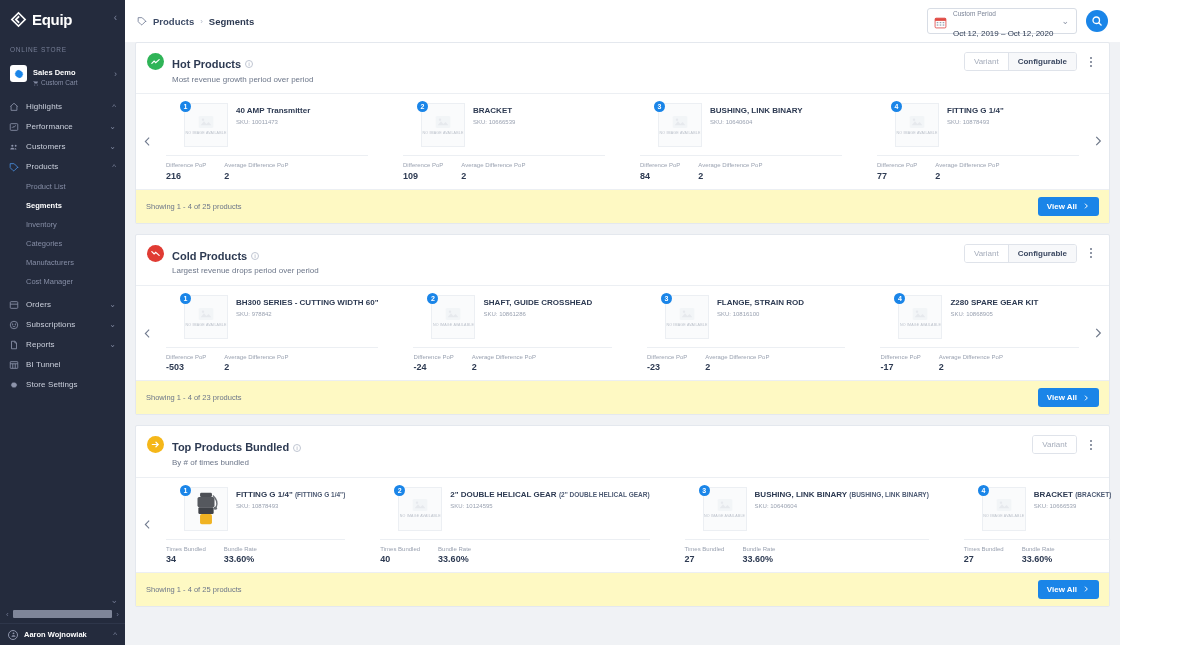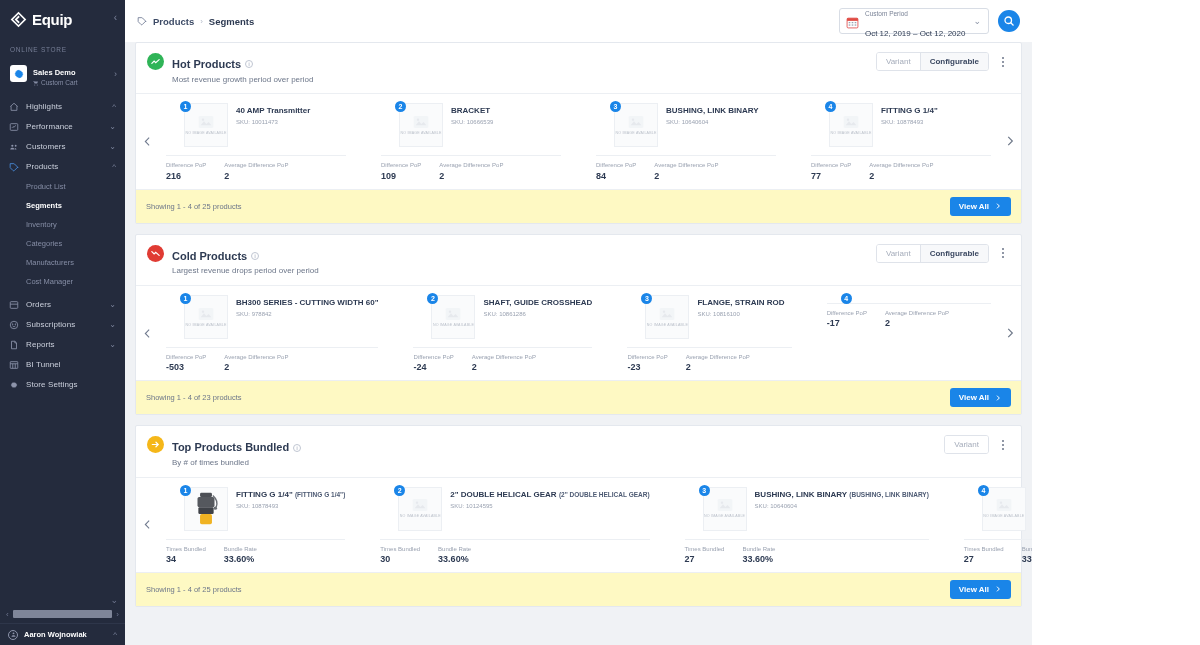--- a/index.html
+++ b/index.html
@@ -2,21 +2,21 @@
 <html><head>
 <meta charset="utf-8">
 <style>
   * { box-sizing: border-box; margin: 0; padding: 0; }
   html, body {
     width: 1200px; height: 645px;
     font-family: "Liberation Sans", sans-serif;
     background: #ffffff;
     overflow: hidden;
   }
-  .app { display: flex; width: 1032px; height: 645px; }
+  .app { display: flex; width: 1120px; height: 645px; }
 
   
   .sidebar {
     width: 125px; height: 645px;
     background: #242b3d;
     color: #c7cbd6;
     position: relative;
     flex: 0 0 125px;
     display: flex; flex-direction: column;
   }
@@ -695,20 +695,34 @@
                     <div class="mvalue">-23</div>
                   </span>
                   <span class="metric">
                     <div class="mlabel">Average Difference PoP</div>
                     <div class="mvalue">2</div>
                   </span>
                 </div>
               </div>
               <div class="prod-cell">
                 <span class="rank">4</span>
+                <div class="prod-top">
+                  <span class="thumb">
+                    <span class="ph-ico"><svg viewBox="0 0 24 20" width="16" height="14" fill="#ccd2db">
+                        <rect x="1" y="1" width="22" height="18" rx="2" fill="#e6eaf0"></rect>
+                        <path d="M4 15l5-6 3.5 4L16 10l4 5z" fill="#c2c9d4"></path>
+                        <circle cx="7.5" cy="6.5" r="1.8" fill="#c2c9d4"></circle>
+                      </svg></span>
+                    <span class="ph-txt">NO IMAGE AVAILABLE</span>
+                  </span>
+                  <span class="prod-info">
+                    <div class="prod-name"><span>Z280 SPARE GEAR KIT</span></div>
+                    <div class="prod-sku"><span>SKU:</span> <span>10868905</span></div>
+                  </span>
+                </div>
                 <div class="prod-divider"></div>
                 <div class="metrics">
                   <span class="metric">
                     <div class="mlabel">Difference PoP</div>
                     <div class="mvalue">-17</div>
                   </span>
                   <span class="metric">
                     <div class="mlabel">Average Difference PoP</div>
                     <div class="mvalue">2</div>
                   </span>
@@ -803,21 +817,21 @@
                   </span>
                   <span class="prod-info">
                     <div class="prod-name"><span>2" DOUBLE HELICAL GEAR</span> <span class="alias">(2" DOUBLE HELICAL GEAR)</span></div>
                     <div class="prod-sku"><span>SKU:</span> <span>10124595</span></div>
                   </span>
                 </div>
                 <div class="prod-divider"></div>
                 <div class="metrics">
                   <span class="metric">
                     <div class="mlabel">Times Bundled</div>
-                    <div class="mvalue">30</div>
+                    <div class="mvalue">40</div>
                   </span>
                   <span class="metric">
                     <div class="mlabel">Bundle Rate</div>
                     <div class="mvalue">33.60%</div>
                   </span>
                 </div>
               </div>
               <div class="prod-cell">
                 <span class="rank">3</span>
                 <div class="prod-top">

